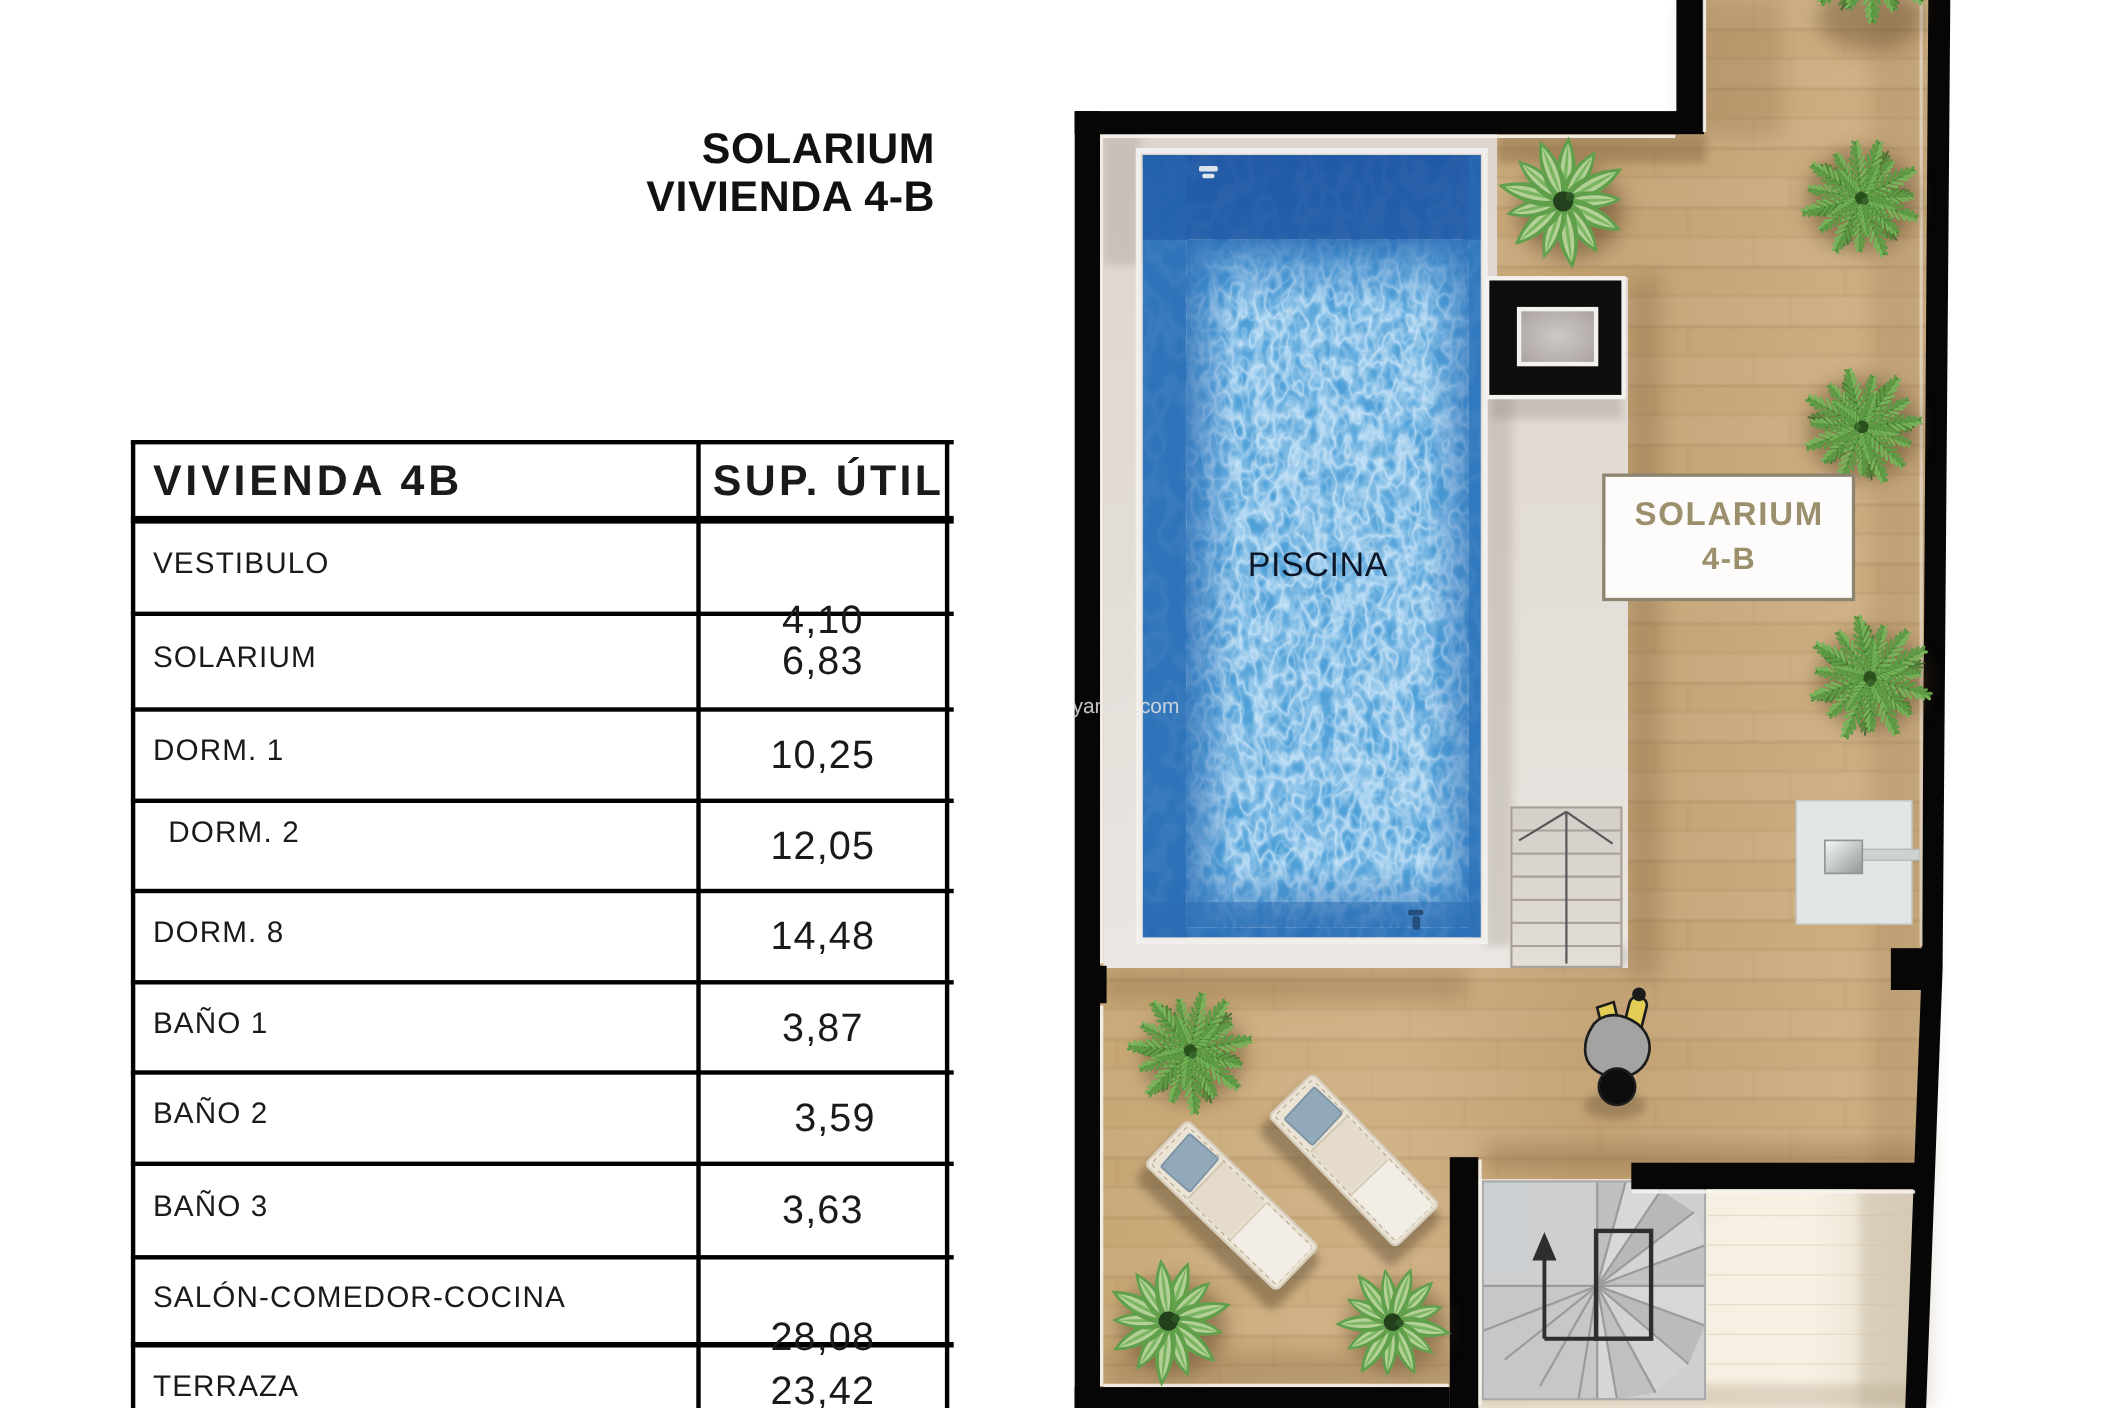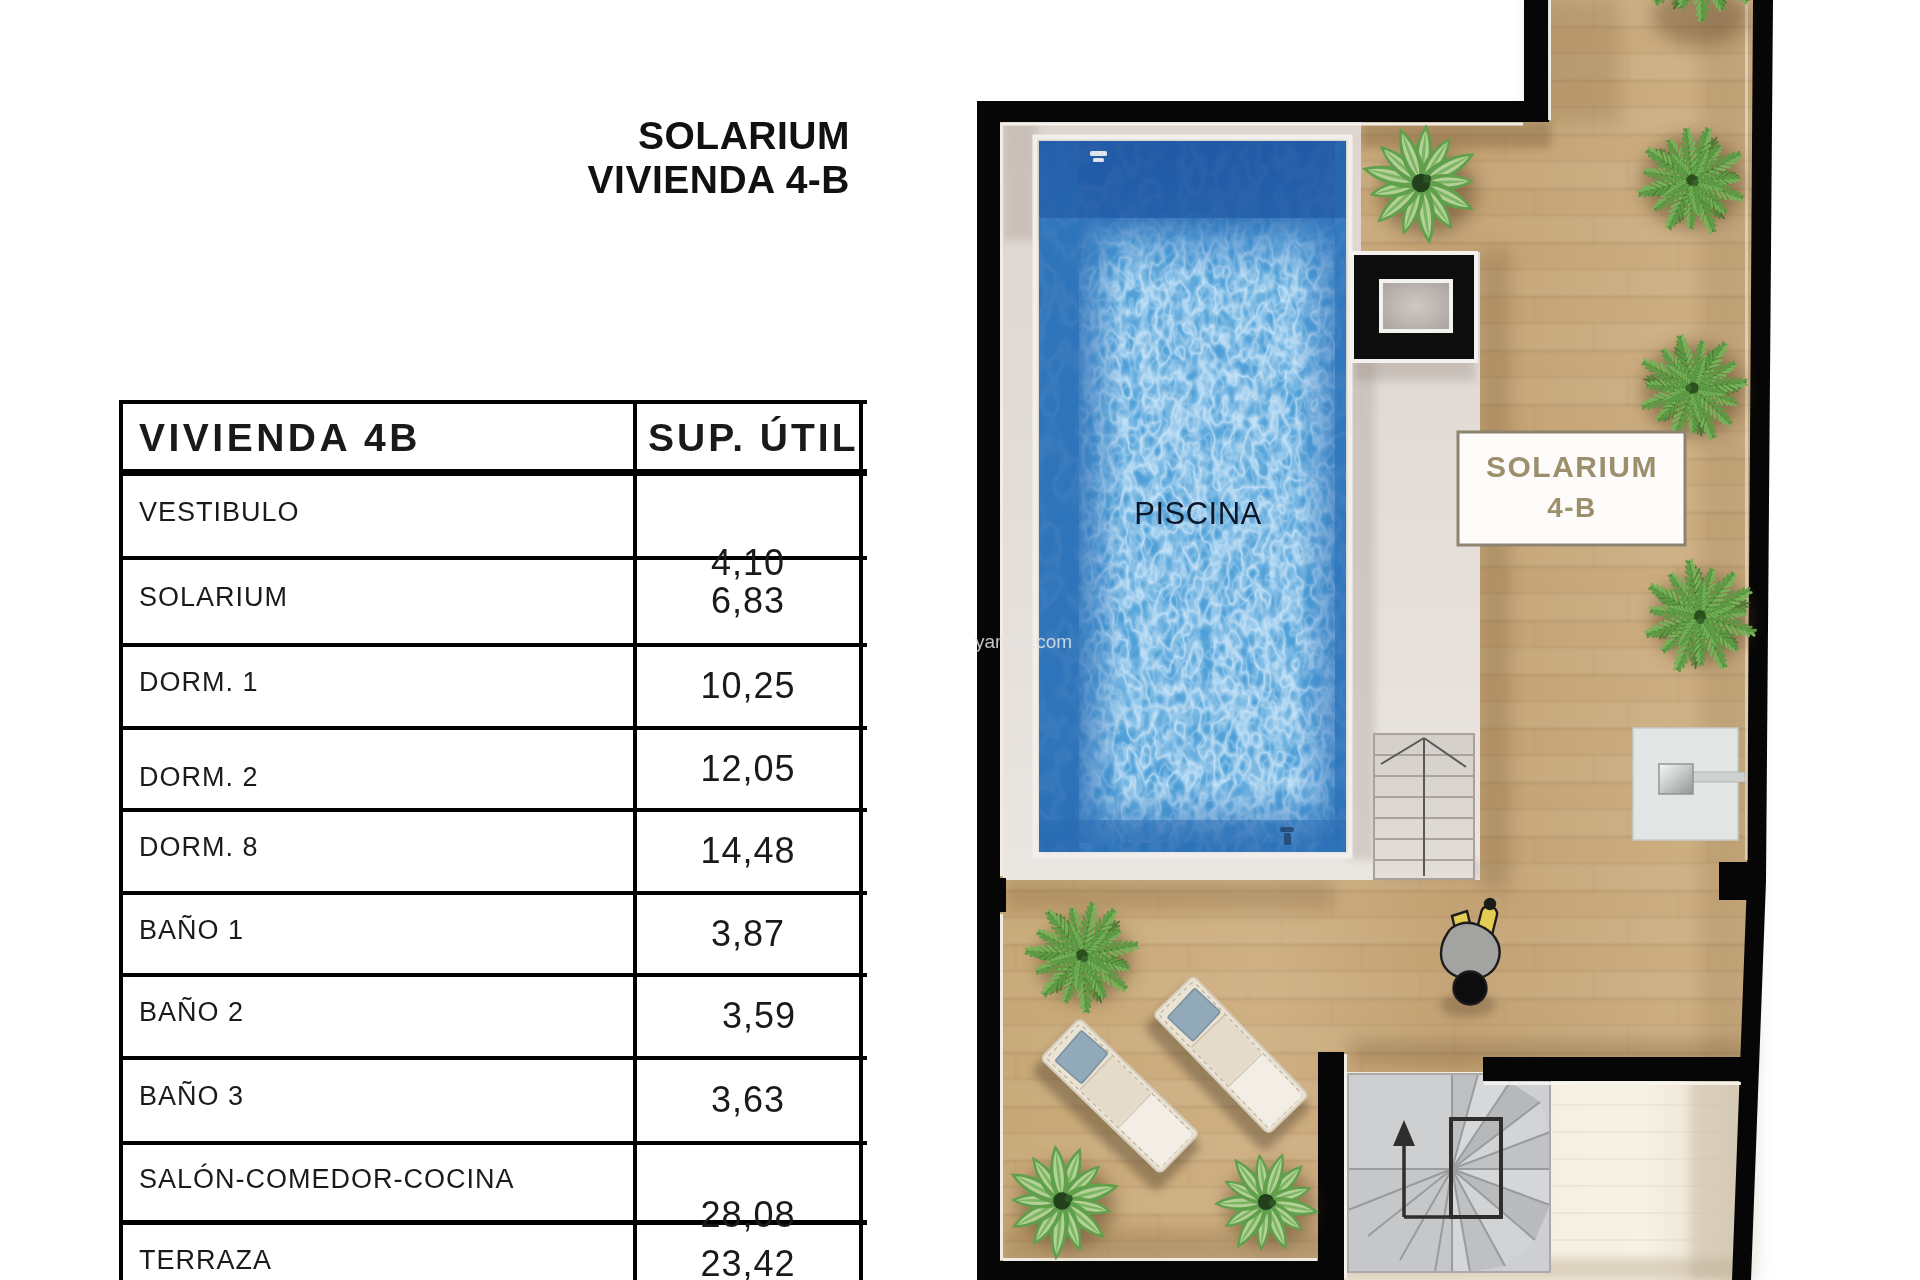--- a/index.html
+++ b/index.html
@@ -38,21 +38,21 @@
 
   <div class="cellL" style="top:497px;">VESTIBULO</div>
     <div class="cellR" style="top:495px;margin-top:47px;">4,10</div>
 
   <div class="cellL" style="top:582px;">SOLARIUM</div>
     <div class="cellR" style="top:580px;">6,83</div>
 
   <div class="cellL" style="top:667px;">DORM. 1</div>
     <div class="cellR" style="top:665px;">10,25</div>
 
-  <div class="cellL" style="top:762px;">DORM. 2</div>
+  <div class="cellL" style="top:741px;margin-left:14px;">DORM. 2</div>
     <div class="cellR" style="top:748px;">12,05</div>
 
   <div class="cellL" style="top:832px;">DORM. 8</div>
     <div class="cellR" style="top:830px;">14,48</div>
 
   <div class="cellL" style="top:915px;">BAÑO 1</div>
     <div class="cellR" style="top:913px;">3,87</div>
 
   <div class="cellL" style="top:997px;">BAÑO 2</div>
     <div class="cellR" style="top:995px;padding-left:11px;">3,59</div>

